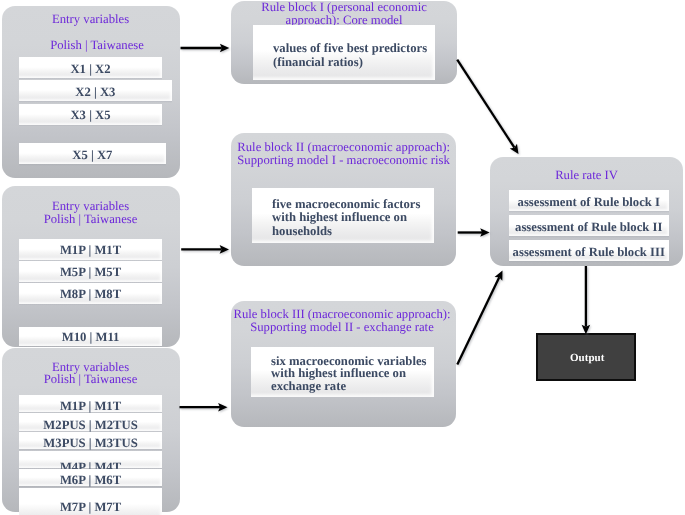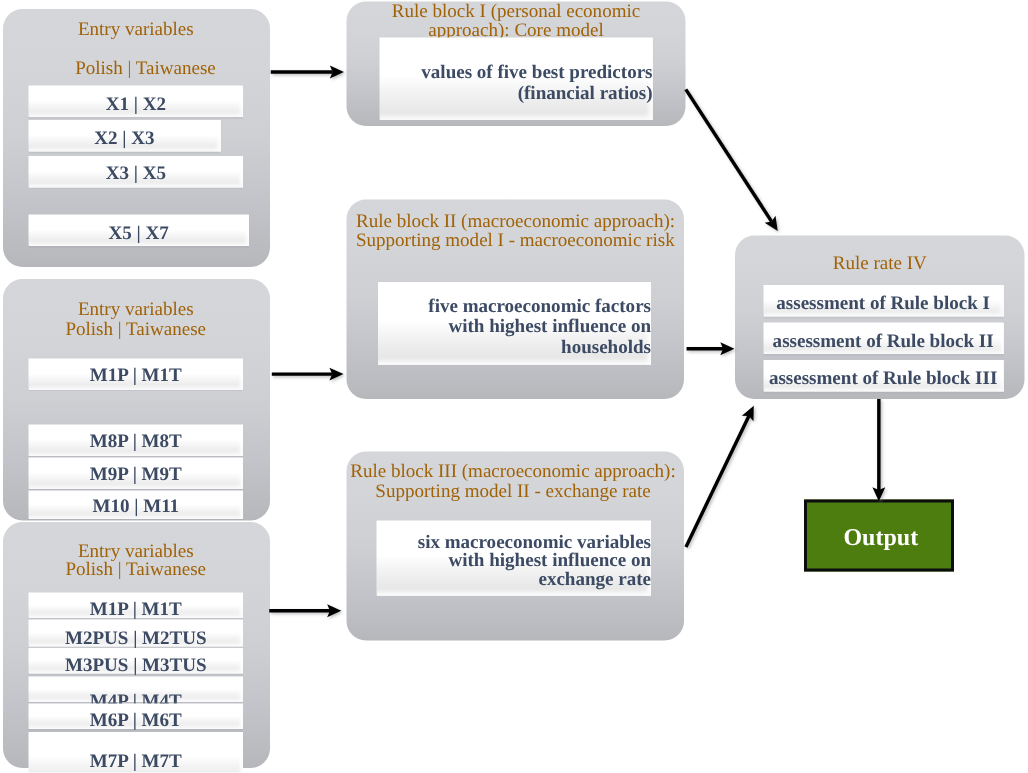--- a/index.html
+++ b/index.html
@@ -1,61 +1,61 @@
 <!DOCTYPE html>
 <html><head>
 <meta charset="utf-8">
 <style>
   html,body{margin:0;padding:0;background:#ffffff;}
   body{width:685px;height:515px;font-family:"Liberation Serif",serif;overflow:hidden;
        -webkit-font-smoothing:antialiased;-moz-osx-font-smoothing:grayscale;text-rendering:geometricPrecision;}
   .stage{position:relative;width:685px;height:515px;background:#fff;opacity:0.9999;}
   .panel{position:absolute;border-radius:13px;
     background:linear-gradient(180deg,#d4d6d9 0%,#d3d5d8 22%,#cdcfd3 50%,#c2c4c9 75%,#b7b9bd 97%,#b5b7bb 100%);}
-  .ptitle{position:absolute;text-align:center;color:#a16207;font-size:12.7px;line-height:13.6px;
+  .ptitle{position:absolute;text-align:center;color:#6d28d9;font-size:12.7px;line-height:13.6px;
     white-space:pre-line;}
   .row{position:absolute;overflow:visible;
     background:linear-gradient(180deg,#ffffff 0%,#ffffff 48%,#f5f5f5 66%,#ececed 84%,#e5e5e6 100%);
     color:#3c4a63;font-weight:bold;font-size:12.7px;line-height:1;box-sizing:border-box;padding-top:3px;
     display:flex;align-items:center;justify-content:center;
     }
   .row::after{content:"";position:absolute;left:0;right:0;top:100%;height:1.6px;
     background:linear-gradient(180deg,rgba(150,154,164,0.30) 0%,rgba(150,154,164,0.0) 100%);}
   .row-hl{box-shadow:inset -2px -2px 2.5px rgba(255,255,255,0.85);}
   .inner{position:absolute;
     background:linear-gradient(180deg,#ffffff 0%,#ffffff 46%,#f4f4f4 64%,#ebebec 82%,#e4e4e5 100%);
     box-shadow:inset -2.5px -2.5px 3px rgba(255,255,255,0.85);}
   .inner-text{position:absolute;color:#3c4a63;font-weight:bold;font-size:12.7px;line-height:13.75px;
-    white-space:pre-line;text-align:right;}
-  .outbox{position:absolute;opacity:0.999;background:#4d7c0f;border:2px solid #0d0d0d;color:#ffffff;
-    font-weight:bold;font-size:16px;line-height:1;box-sizing:border-box;padding-top:3px;
+    white-space:pre-line;text-align:left;margin-left:20px;}
+  .outbox{position:absolute;opacity:0.999;background:#404040;border:2px solid #0d0d0d;color:#ffffff;
+    font-weight:bold;font-size:11px;line-height:1;box-sizing:border-box;padding-top:3px;
     display:flex;align-items:center;justify-content:center;}
   svg.arrows{position:absolute;left:0;top:0;width:685px;height:515px;pointer-events:none;}
 </style>
 </head>
 <body>
 
 <div class="stage">
 
   <div class="panel" style="left:2px;top:6px;width:177.5px;height:171.5px;">
   </div>
   <div class="ptitle" style="left:2px;top:13.0px;width:177px;">Entry variables</div>
   <div class="ptitle" style="left:1px;top:39.4px;width:192px;">Polish | Taiwanese</div>
   <div class="row row-hl" style="left:18.9px;top:56.8px;width:143.3px;height:21.2px;">X1 | X2</div>
-  <div class="row row-hl" style="left:18.9px;top:80.2px;width:128px;height:21.2px;">X2 | X3</div>
+  <div class="row row-hl" style="left:18.9px;top:80.2px;width:153px;height:21.2px;">X2 | X3</div>
   <div class="row row-hl" style="left:18.9px;top:103.5px;width:143.3px;height:21.2px;">X3 | X5</div>
   <div class="row row-hl" style="left:18.9px;top:143px;width:147px;height:21.2px;">X5 | X7</div>
 
   <div class="panel" style="left:2px;top:186.4px;width:177.5px;height:160.2px;">
   </div>
   <div class="ptitle" style="left:2px;top:200.2px;width:177px;">Entry variables</div>
   <div class="ptitle" style="left:2px;top:213.0px;width:177px;">Polish | Taiwanese</div>
   <div class="row row-hl" style="left:18.9px;top:238.5px;width:143.3px;height:21.2px;">M1P | M1T</div>
+  <div class="row row-hl" style="left:18.9px;top:260.5px;width:143.3px;height:21.2px;">M5P | M5T</div>
   <div class="row row-hl" style="left:18.9px;top:282.5px;width:143.3px;height:21.2px;">M8P | M8T</div>
-  <div class="row row-hl" style="left:18.9px;top:304.5px;width:143.3px;height:21.2px;">M9P | M9T</div>
   <div class="row row-hl" style="left:18.9px;top:326.5px;width:143.3px;height:19px;">M10 | M11</div>
 
   <div class="panel" style="left:2px;top:348.2px;width:177.5px;height:163.5px;">
   </div>
   <div class="ptitle" style="left:2px;top:360.7px;width:177px;">Entry variables</div>
   <div class="ptitle" style="left:2px;top:373.0px;width:177px;">Polish | Taiwanese</div>
   <div class="row row-hl" style="left:18.9px;top:394.8px;width:143.3px;height:17.2px;padding-top:6px;">M1P | M1T</div>
   <div class="row row-hl" style="left:18.9px;top:413.4px;width:143.3px;height:17.2px;padding-top:6px;">M2PUS | M2TUS</div>
   <div class="row row-hl" style="left:18.9px;top:431.9px;width:143.3px;height:17.2px;padding-top:6px;">M3PUS | M3TUS</div>
   <div class="row row-hl" style="left:18.9px;top:450.5px;width:143.3px;height:17.2px;padding-top:16px;">M4P | M4T</div>

